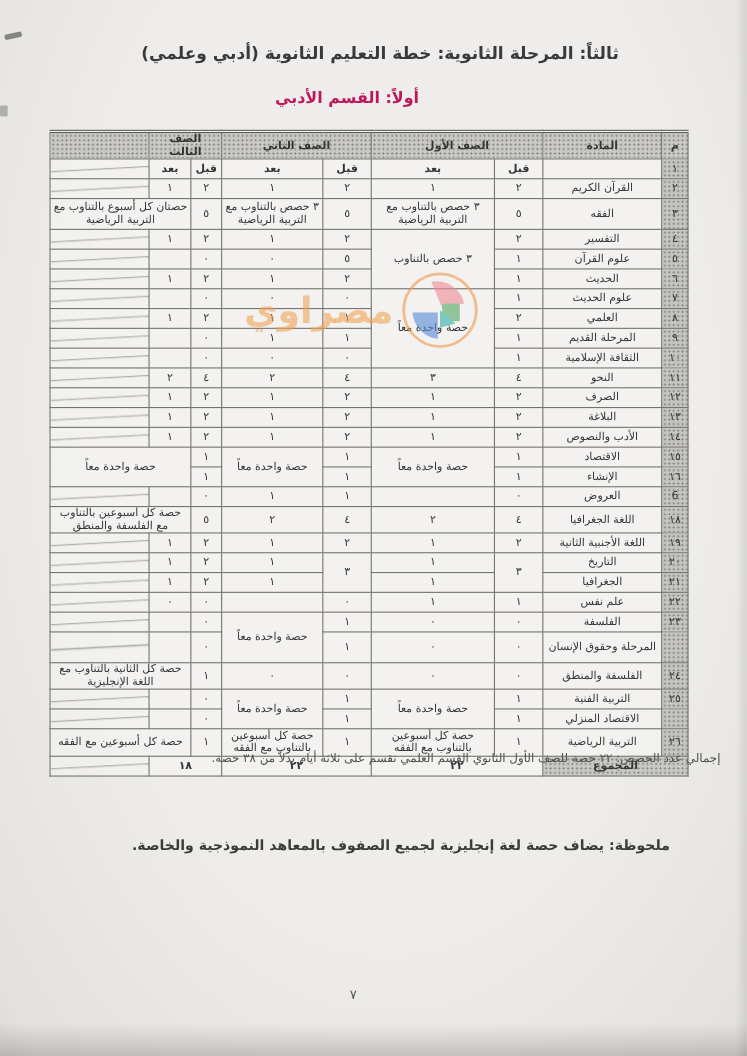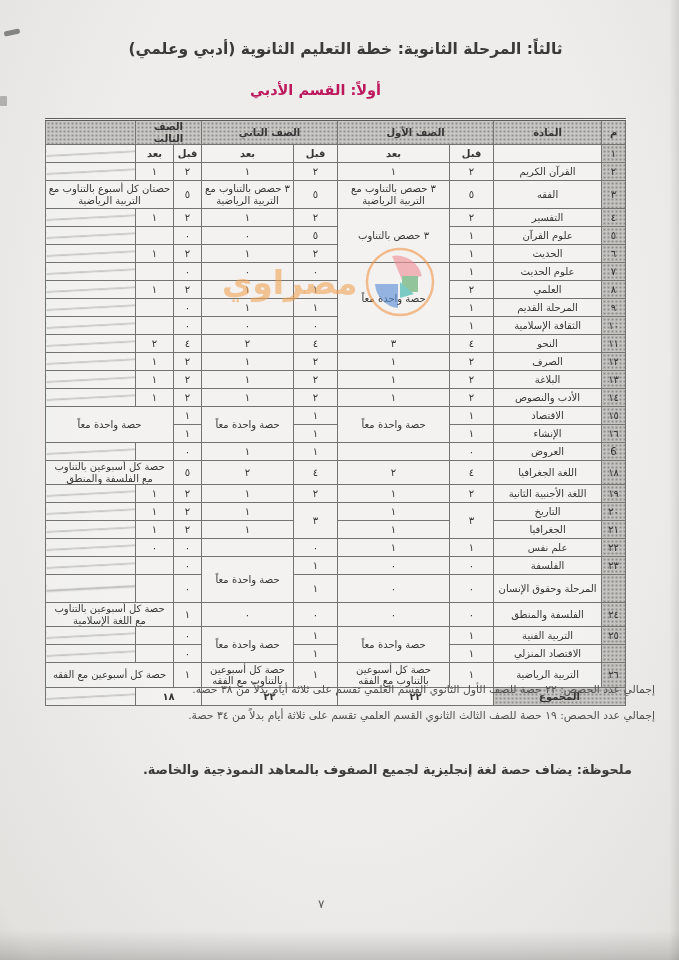--- a/index.html
+++ b/index.html
@@ -72,21 +72,21 @@
   .wm-text{
     font-size:33px;font-weight:bold;color:rgba(241,163,85,.48);
     letter-spacing:1px;direction:rtl;line-height:1;
     text-shadow:0 0 1px rgba(241,163,85,.25);
   }
   .wm-logo{margin-left:6px;opacity:.62;}
 
   .notes{position:absolute;top:683px;right:24px;left:120px;direction:rtl;text-align:right;}
   .note-line{font-size:10.8px;color:#50504e;margin-bottom:12.5px;letter-spacing:0.1px;}
   .note-bold{
-    position:absolute;top:762px;right:24px;left:120px;direction:rtl;text-align:center;
+    position:absolute;top:762px;right:24px;left:120px;direction:rtl;text-align:left;
     font-size:12.8px;font-weight:bold;color:#3b3b39;
   }
   .page-num{
     position:absolute;top:897px;left:318px;
     font-size:12px;color:#5a5a58;
   }
 </style>
 </head>
 <body>
 
@@ -366,21 +366,21 @@
           <td class="sq"></td>
         </tr>
         <tr>
           <td class="num">٢٤</td>
           <td class="subj">الفلسفة والمنطق</td>
           <td>٠</td>
           <td>٠</td>
           <td>٠</td>
           <td>٠</td>
           <td>١</td>
-          <td colspan="2" class="note">حصة كل أسبوعين بالتناوب مع اللغة الإسلامية</td>
+          <td colspan="2" class="note">حصة كل الثانية بالتناوب مع اللغة الإنجليزية</td>
         </tr>
         <tr>
           <td class="num">٢٥</td>
           <td class="subj">التربية الفنية</td>
           <td>١</td>
           <td rowspan="2" class="note">حصة واحدة معاً</td>
           <td>١</td>
           <td rowspan="2" class="note">حصة واحدة معاً</td>
           <td>٠</td>
           <td></td>
@@ -421,21 +421,20 @@
       <circle cx="36" cy="36" r="33" fill="none" stroke="#f09a50" stroke-width="2.5"></circle>
       <path d="M28 10 A 26 26 0 0 1 58 30 L 38 34 Z" fill="#ef8d96"></path>
       <rect x="38" y="30" width="16" height="16" fill="#56a865"></rect>
       <path d="M34 38 L 34 62 A 26 26 0 0 1 11 38 Z" fill="#5b8ed6"></path>
       <path d="M36 36 L 50 48 L 36 52 Z" fill="#35b3a9"></path>
     </svg>
   </div>
 
   <div class="notes">
       <div class="note-line">إجمالي عدد الحصص: ٢٢ حصة للصف الأول الثانوي القسم العلمي تقسم على ثلاثة أيام بدلاً من ٣٨ حصة.</div>
-      <div class="note-line">إجمالي عدد الحصص: ١٩ حصة للصف الثالث الثانوي القسم العلمي تقسم على ثلاثة أيام بدلاً من ٣٤ حصة.</div>
     </div>
   <div class="note-bold">ملحوظة: يضاف حصة لغة إنجليزية لجميع الصفوف بالمعاهد النموذجية والخاصة.</div>
 
   <div class="page-num">٧</div>
 
   <div class="artifact-a"></div>
   <div class="artifact-b"></div>
   <div class="edge-bottom"></div>
   <div class="edge-right"></div>
 </div>

